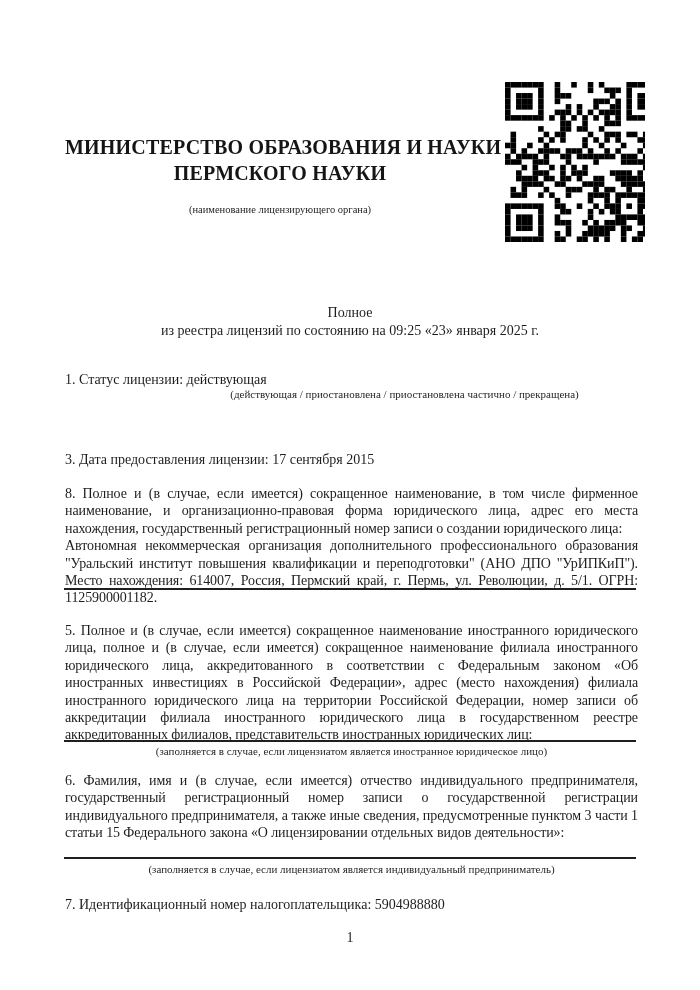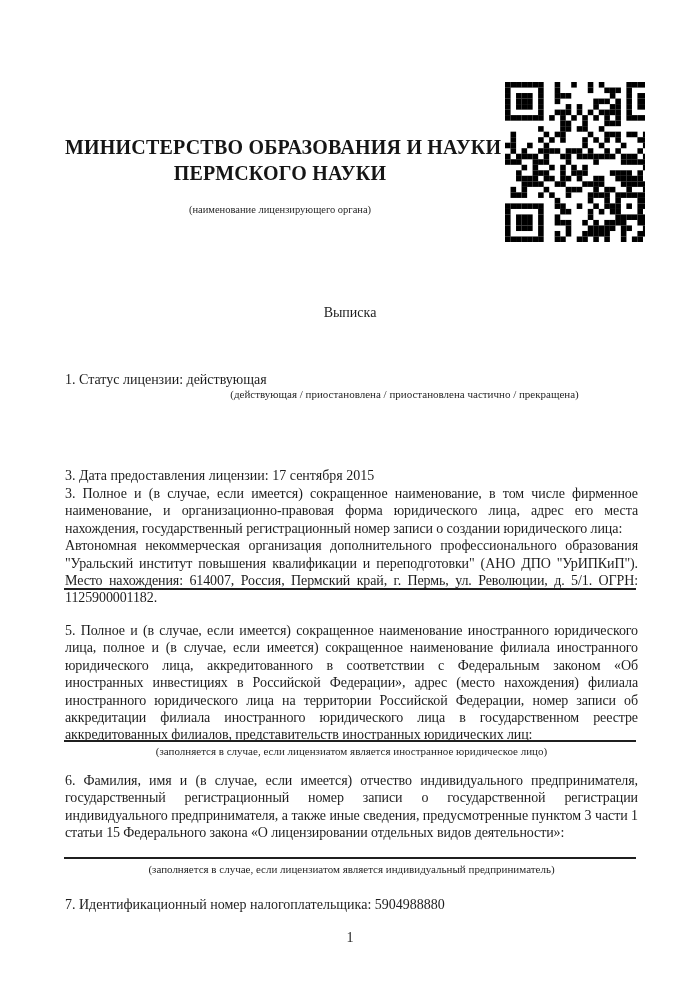--- a/index.html
+++ b/index.html
@@ -24,21 +24,21 @@
   
   .line-item{left:65px;width:573px;font-size:14px;line-height:17.4px;}
   .para{left:65px;width:573px;font-size:14px;line-height:17.4px;}
   .para p{margin:0;text-align:justify;letter-spacing:-0.1px;}
   .caption{font-size:11px;line-height:13px;text-align:center;color:#262626;}
   .caption-status{left:178px;top:388px;width:453px;text-align:center;}
   .caption-col{left:65px;width:573px;}
   .rule{left:64px;width:572px;border-top:2px solid #1f1f1f;height:0;}
   .pos-i1{top:371px;}
   .pos-i2{top:421px;}
-  .pos-i3{top:451px;margin-top:16px;}
+  .pos-i3{top:451px;}
   .pos-i4{top:485px;}
   .pos-r4{top:588px;}
   .pos-c4{top:592px;}
   .pos-i5{top:622px;}
   .pos-r5{top:740px;}
   .pos-c5{top:745px;}
   .pos-i6{top:772px;}
   .pos-r6{top:857px;}
   .pos-c6{top:863px;}
   .pos-i7{top:896px;}
@@ -458,31 +458,32 @@
         <rect x="99.31" y="154.48" width="5.58" height="5.58"></rect>
         <rect x="115.86" y="154.48" width="5.58" height="5.58"></rect>
         <rect x="126.90" y="154.48" width="5.58" height="5.58"></rect>
         <rect x="132.41" y="154.48" width="5.58" height="5.58"></rect>
         <rect x="148.97" y="154.48" width="5.58" height="5.58"></rect>
         <rect x="154.48" y="154.48" width="5.58" height="5.58"></rect>
       </svg>
   </figure>
 
   <div class="abs doc-title">
-    <div>Выписка</div>
+    <div>Полное</div>
+    <div>из реестра лицензий по состоянию на 09:25 «23» января 2025 г.</div>
   </div>
 
   <div class="abs line-item pos-i1">1. Статус лицензии: действующая</div>
   <div class="abs caption caption-status">(действующая / приостановлена / приостановлена частично / прекращена)</div>
 
 
   <div class="abs line-item pos-i3">3. Дата предоставления лицензии: 17 сентября 2015</div>
 
   <div class="abs para pos-i4">
-    <p>3. Полное и (в случае, если имеется) сокращенное наименование, в том числе фирменное наименование, и организационно-правовая форма юридического лица, адрес его места нахождения, государственный регистрационный номер записи о создании юридического лица:</p>
+    <p>8. Полное и (в случае, если имеется) сокращенное наименование, в том числе фирменное наименование, и организационно-правовая форма юридического лица, адрес его места нахождения, государственный регистрационный номер записи о создании юридического лица:</p>
     <p>Автономная некоммерческая организация дополнительного профессионального образования "Уральский институт повышения квалификации и переподготовки" (АНО ДПО "УрИПКиП"). Место нахождения: 614007, Россия, Пермский край, г. Пермь, ул. Революции, д. 5/1. ОГРН: 1125900001182.</p>
   </div>
   <div class="abs rule pos-r4"></div>
 
   <div class="abs para pos-i5">
     <p>5. Полное и (в случае, если имеется) сокращенное наименование иностранного юридического лица, полное и (в случае, если имеется) сокращенное наименование филиала иностранного юридического лица, аккредитованного в соответствии с Федеральным законом «Об иностранных инвестициях в Российской Федерации», адрес (место нахождения) филиала иностранного юридического лица на территории Российской Федерации, номер записи об аккредитации филиала иностранного юридического лица в государственном реестре аккредитованных филиалов, представительств иностранных юридических лиц:</p>
   </div>
   <div class="abs rule pos-r5"></div>
   <div class="abs caption caption-col pos-c5">(заполняется в случае, если лицензиатом является иностранное юридическое лицо)</div>
 

